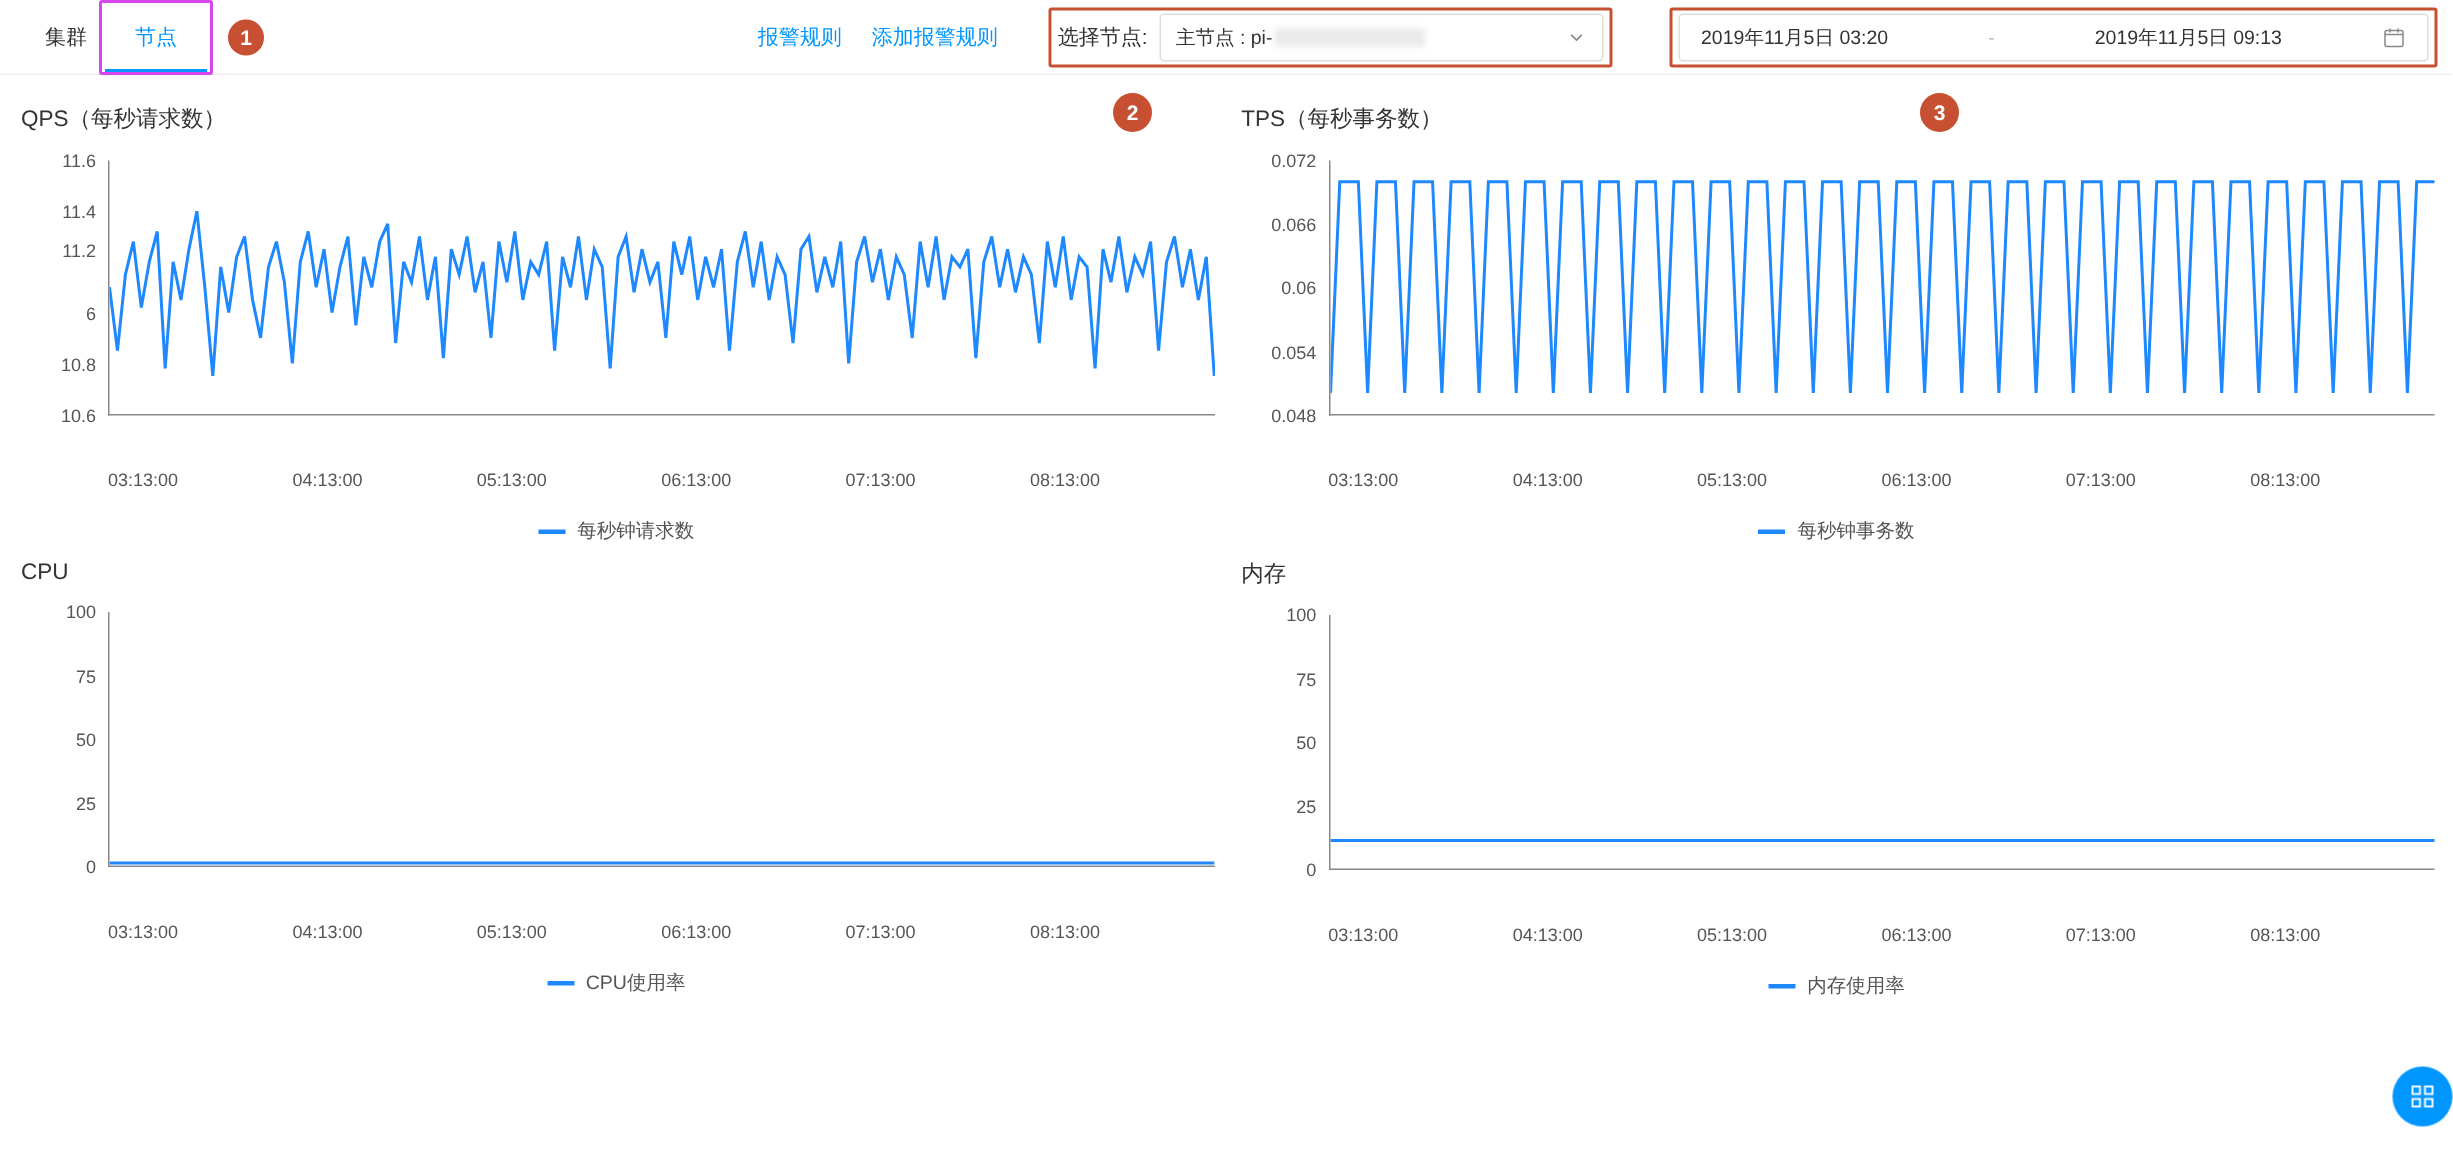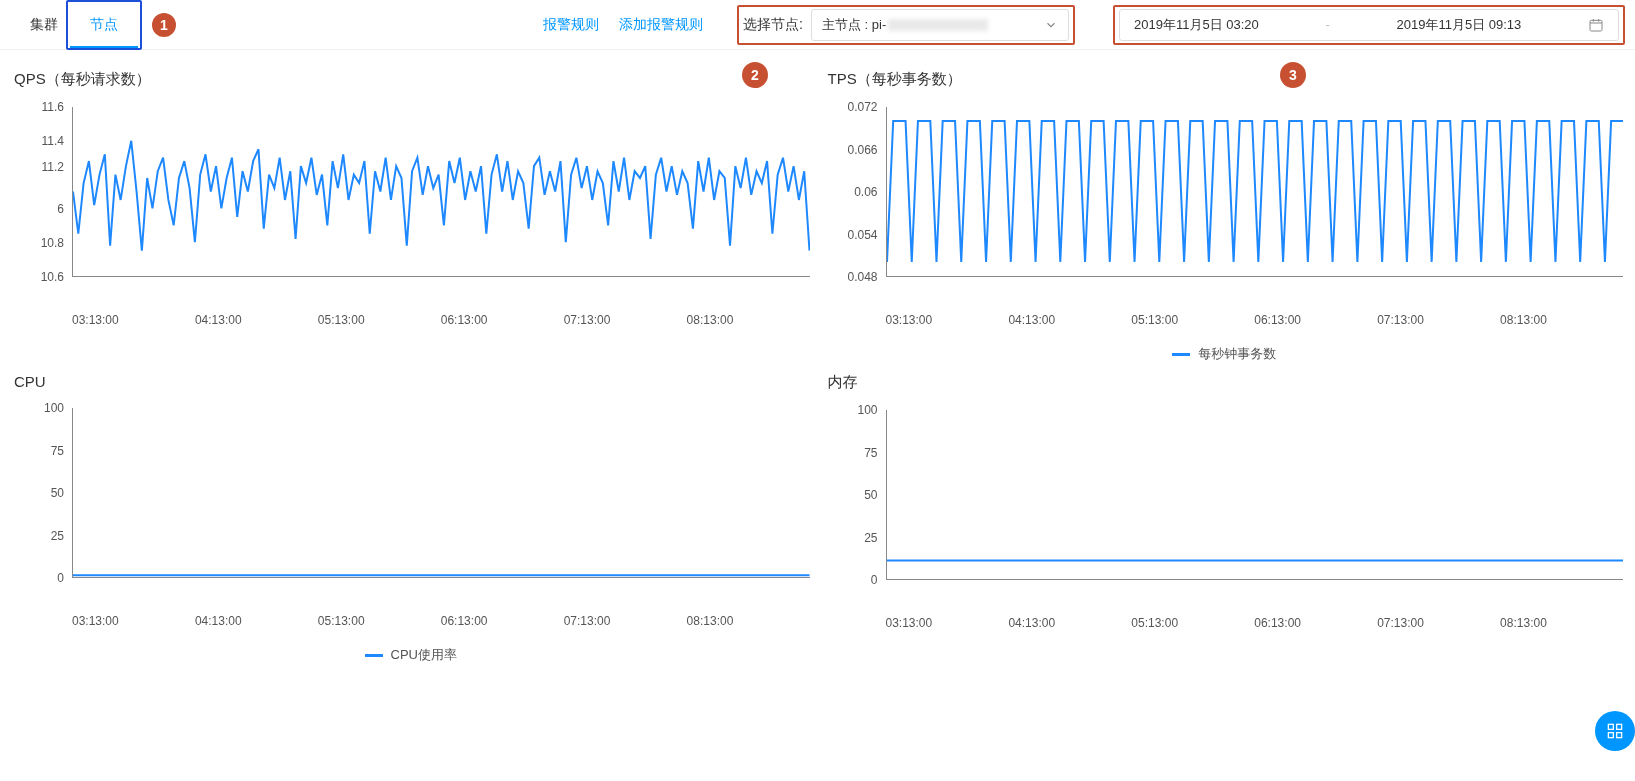--- a/index.html
+++ b/index.html
@@ -1,29 +1,29 @@
 <!DOCTYPE html>
 <html><head>
 <meta charset="utf-8">
 <style>
   * { box-sizing: border-box; margin: 0; padding: 0; }
   body { font-family: "Microsoft YaHei", "PingFang SC", Arial, sans-serif; background: #fff; color: #333; font-size: 13px; width: 1635px; }
   .topbar { display: flex; align-items: center; height: 50px; padding: 0 10px; border-bottom: 1px solid #f0f0f0; }
   .tabs { display: flex; align-items: center; }
   .tab { padding: 14px 20px 12px; font-size: 14px; color: #333; cursor: pointer; border-bottom: 2px solid transparent; }
   .tab.active { color: #0096ff; border-bottom: 2px solid #0096ff; }
-  .tab-hl { border: 2px solid #1d4ed8; border-radius: 2px; padding: 0 2px; margin-left: -12px;}
+  .tab-hl { border: 2px solid #d946ef; border-radius: 2px; padding: 0 2px; margin-left: -12px;}
   .tab-hl-inner { display: flex; align-items: center;}
   .badge-num { display:inline-flex; align-items:center; justify-content:center; width: 24px; height: 24px; border-radius: 50%; background: #c85032; color: #fff; font-weight: bold; font-size: 14px; margin-left: 10px; }
   .spacer { flex: 1; }
   .link { color: #0096ff; margin: 0 10px; cursor: pointer; font-size: 14px; }
 
   .node-select-hl { border: 2px solid #c85032; border-radius: 2px; display: flex; align-items: center; padding: 2px 4px; margin: 0 24px; }
   .node-label { font-size: 14px; color: #333; margin-right: 8px; }
-  .node-select { display: flex; align-items: center; border: 1px solid #ddd; border-radius: 3px; height: 32px; width: 258px; padding: 0 10px; background: #fff; justify-content: space-between; cursor: pointer;}
+  .node-select { display: flex; align-items: center; border: 1px solid #ddd; border-radius: 3px; height: 32px; width: 296px; padding: 0 10px; background: #fff; justify-content: space-between; cursor: pointer;}
   .node-select .val { color: #333; }
   .obscure { display: inline-block; width: 100px; height: 12px; background: #e9e9e9; filter: blur(2px); vertical-align: middle; margin-left: 2px;}
   .chev { width: 14px; height: 14px; }
 
   .date-hl { border: 2px solid #c85032; border-radius: 2px; display: flex; align-items: center; padding: 2px 4px; margin-left: 14px; }
   .date-picker { display: flex; align-items: center; border: 1px solid #ddd; border-radius: 3px; height: 32px; width: 500px; padding: 0 14px; justify-content: space-between; cursor: pointer;}
   .date-sep { color: #bbb; }
   .cal-icon { width: 16px; height: 16px; }
 
   .badge-float { position: absolute; display:inline-flex; align-items:center; justify-content:center; width: 26px; height: 26px; border-radius: 50%; background: #c85032; color: #fff; font-weight: bold; font-size: 14px; }
@@ -109,20 +109,21 @@
         </div>
       </div>
       <div class="x-axis">
         <div>03:13:00</div>
         <div>04:13:00</div>
         <div>05:13:00</div>
         <div>06:13:00</div>
         <div>07:13:00</div>
         <div>08:13:00</div>
       </div>
+      <div class="legend"><span class="swatch"></span>每秒钟请求数</div>
     </div>
     <div class="chart-panel">
       <div class="chart-title">TPS（每秒事务数）</div>
       <div class="chart-box">
         <div class="y-axis">
           <div style="top: 170px;">0.048</div>
           <div style="top: 127.5px;">0.054</div>
           <div style="top: 85px;">0.06</div>
           <div style="top: 42.5px;">0.066</div>
           <div style="top: 0px;">0.072</div>
@@ -186,20 +187,21 @@
         </div>
       </div>
       <div class="x-axis">
         <div>03:13:00</div>
         <div>04:13:00</div>
         <div>05:13:00</div>
         <div>06:13:00</div>
         <div>07:13:00</div>
         <div>08:13:00</div>
       </div>
+      <div class="legend"><span class="swatch"></span>内存使用率</div>
     </div>
   </div>
 
 <div class="fab">
   <svg viewBox="0 0 24 24">
       <rect x="4" y="4" width="6" height="6" fill="none" stroke="#fff" stroke-width="1.5"></rect>
       <rect x="14" y="4" width="6" height="6" fill="none" stroke="#fff" stroke-width="1.5"></rect>
       <rect x="4" y="14" width="6" height="6" fill="none" stroke="#fff" stroke-width="1.5"></rect>
       <rect x="14" y="14" width="6" height="6" fill="none" stroke="#fff" stroke-width="1.5"></rect>
     </svg>

